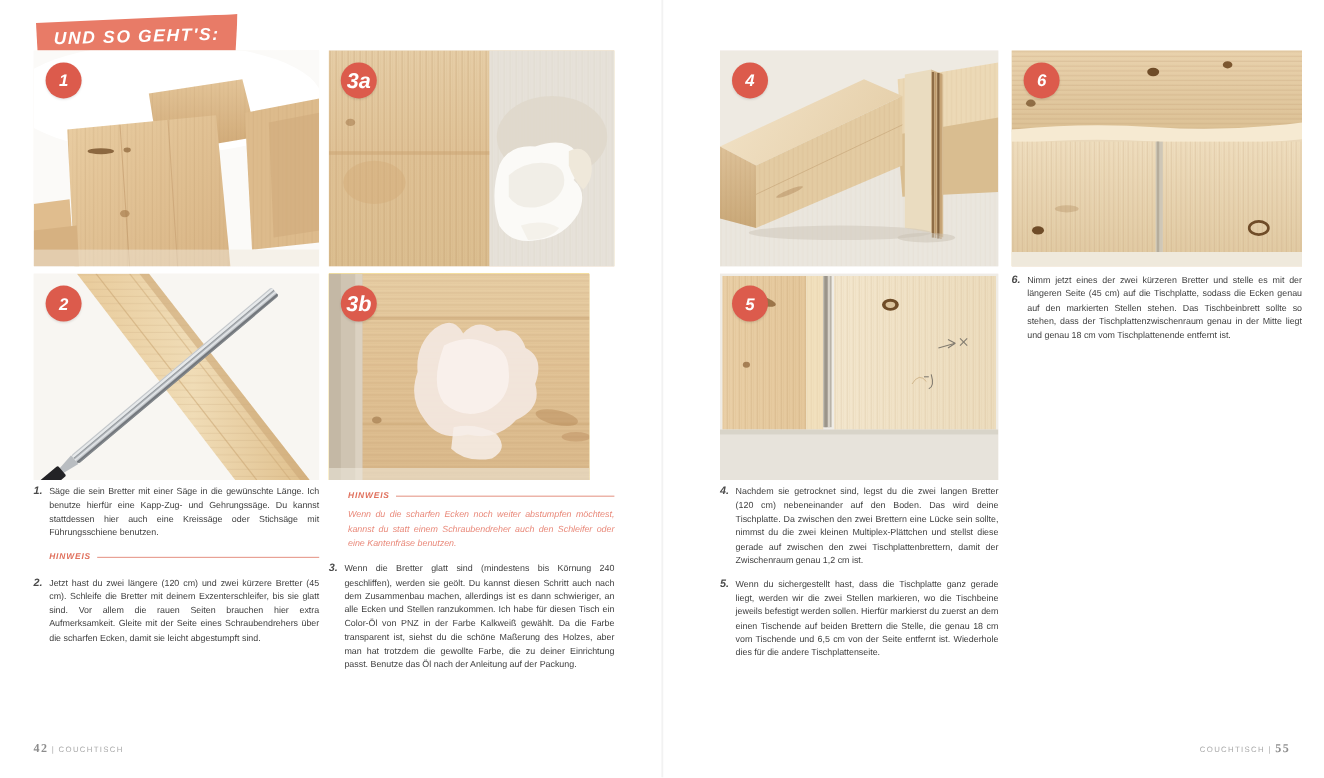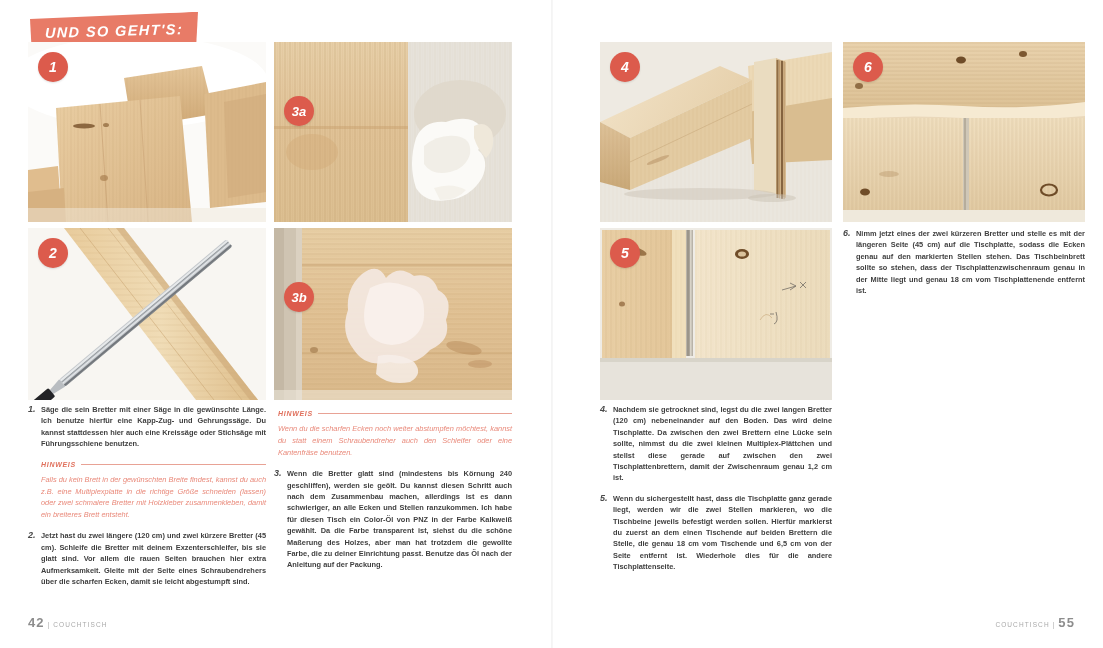--- a/index.html
+++ b/index.html
@@ -79,31 +79,31 @@
     color: #ffffff;
     font-weight: bold;
     font-style: italic;
     font-size: 14px;
     display: flex;
     align-items: center;
     justify-content: center;
     z-index: 6;
     box-shadow: 0 1px 2px rgba(0,0,0,0.12);
   }
-  .badge.sm { font-size: 13px; margin-top: 44px; }
+  .badge.sm { font-size: 18px; }
 
   
   #photo1 { left: 28px; top: 42px; width: 238px; height: 180px; background:#fbf8f5; }
   #photo1 .p1-bg { position:absolute; inset:0; background: linear-gradient(160deg,#ffffff 0%, #f7f4ef 55%, #efe8df 100%); }
   
   #photo2 { left: 28px; top: 228px; width: 238px; height: 172px; background:#f7f4ef; }
   
   #photo3a { left: 274px; top: 42px; width: 238px; height: 180px; background:#e9d5b6; }
   
-  #photo3b { left: 274px; top: 228px; width: 238px; height: 172px; background:#eab308; }
+  #photo3b { left: 274px; top: 228px; width: 217px; height: 172px; background:#eab308; }
   
   #photo4 { left: 600px; top: 42px; width: 232px; height: 180px; background:#f0ece6; }
   
   #photo5 { left: 600px; top: 228px; width: 232px; height: 172px; background:#f2eee8; }
   
   #photo6 { left: 843px; top: 42px; width: 242px; height: 180px; background:#ead9bd; }
 
   
   .col {
     position: absolute;
@@ -126,21 +126,21 @@
     flex: 0 0 13px;
     color: #4a4a4a;
     font-weight: bold;
     font-style: italic;
     font-size: 9px;
     line-height: 11.4px;
     padding-top: 0px;
   }
   .step-body { flex: 1 1 auto; }
   .step-body p { margin: 0 0 8px 0; }
-  .step-body p:last-child { margin-bottom: 0; font-weight: bold; }
+  .step-body p:last-child { margin-bottom: 0; }
 
   
   .hinweis {
     margin: 4px 0 10px 13px;
   }
   .hinweis-head {
     display: flex;
     align-items: center;
     gap: 5px;
     margin-bottom: 4px;
@@ -159,31 +159,31 @@
     background: #e8a295;
   }
   .hinweis-text {
     color: #e9897a;
     font-style: italic;
     font-size: 7.4px;
     line-height: 11.6px;
     text-align: justify;
     margin: 0;
   }
-  #col2 .hinweis { margin-left: 4px; }
+  #col2 .hinweis { margin-left: 16px; }
 
   
   .footer {
     position: absolute;
     bottom: 18px;
     font-size: 6.5px;
     letter-spacing: 1.1px;
     color: #a9a9a9;
   }
-  .footer b { color: #8d8d8d; font-weight: bold; font-size: 13px; }
+  .footer b { color: #8d8d8d; font-weight: bold; font-size: 10px; font-family: Liberation Serif, serif; }
   #footer-left { left: 28px; }
   #footer-right { right: 28px; }
 </style>
 </head>
 <body>
 
 <div class="page">
 
   <div class="gutter"></div>
 
@@ -492,21 +492,20 @@
       <div class="step-body">
         <p>Säge die sein Bretter mit einer Säge in die gewünschte Länge. Ich benutze hierfür eine Kapp-Zug- und Gehrungssäge. Du kannst stattdessen hier auch eine Kreissäge oder Stichsäge mit Führungsschiene benutzen.</p>
       </div>
     </div>
 
     <div class="hinweis">
       <div class="hinweis-head">
         <span class="hinweis-label">HINWEIS</span>
         <span class="hinweis-rule"></span>
       </div>
-      <p class="hinweis-text">Falls du kein Brett in der gewünschten Breite findest, kannst du auch z.B. eine Multiplexplatte in die richtige Größe schneiden (lassen) oder zwei schmalere Bretter mit Holzkleber zusammenkleben, damit ein breiteres Brett entsteht.</p>
     </div>
 
     <div class="step">
       <div class="step-num">2.</div>
       <div class="step-body">
         <p>Jetzt hast du zwei längere (120 cm) und zwei kürzere Bretter (45 cm). Schleife die Bretter mit deinem Exzenterschleifer, bis sie glatt sind. Vor allem die rauen Seiten brauchen hier extra Aufmerksamkeit. Gleite mit der Seite eines Schraubendrehers über die scharfen Ecken, damit sie leicht abgestumpft sind.</p>
       </div>
     </div>
   </div>
 

